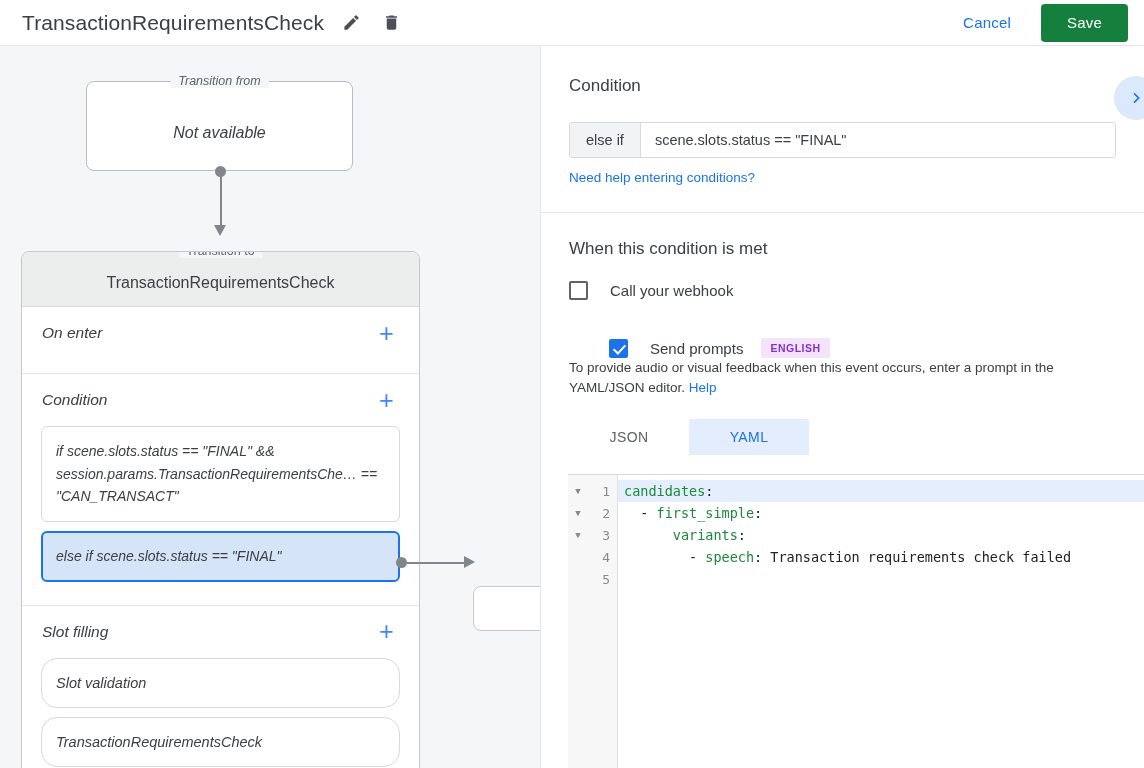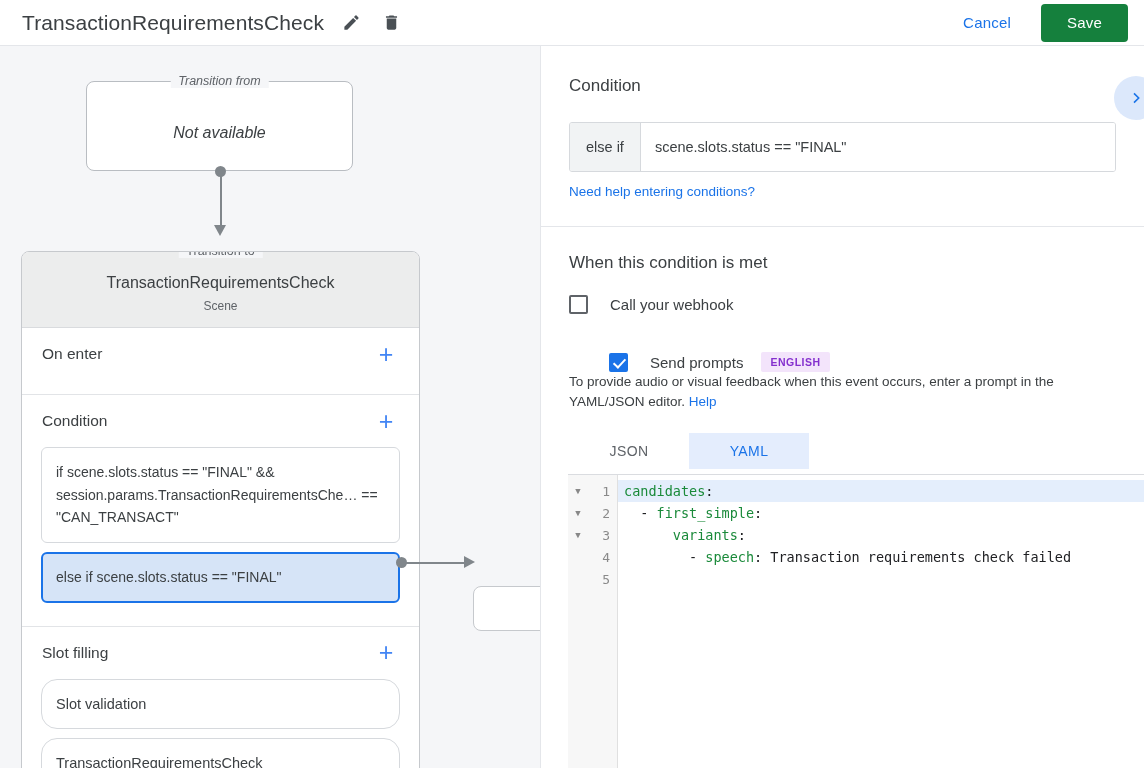--- a/index.html
+++ b/index.html
@@ -76,21 +76,21 @@
     background: #f5f6f8; padding: 0 8px; font-size: 12.5px; color: #5f6368;
     white-space: nowrap; z-index: 3;
   }
   .node-head {
     background: #eceded; padding: 22px 10px 14px; text-align: center;
     border-bottom: 1px solid #d9dbde;
   }
   .node-head .nh-title { font-size: 16px; color: #3c4043; }
   .node-head .nh-sub { font-size: 12px; color: #5f6368; margin-top: 7px; }
 
-  .section { border-bottom: 1px solid #e2e4e7; padding: 0 0 14px 0; }
+  .section { border-bottom: 1px solid #e2e4e7; padding: 0 0 14px 0; font-style: italic; }
   .section:last-child { border-bottom: none; }
   .section-head {
     display: flex; align-items: center; height: 52px; padding: 0 20px;
   }
   .section-title { font-size: 15.5px; color: #3c4043; flex: 1; }
   .plus-btn {
     width: 26px; height: 26px; display: flex; align-items: center;
     justify-content: center; cursor: pointer; color: #4285f4;
     font-size: 25px; line-height: 1; font-weight: 300;
   }
@@ -124,21 +124,21 @@
 
   .collapse-chevron {
     position: absolute; right: -14px; top: 30px; width: 44px; height: 44px;
     background: #dce8fb; border-radius: 22px; display: flex;
     align-items: center; justify-content: center; cursor: pointer;
   }
   .collapse-chevron svg { stroke: #1a73e8; fill: none; stroke-width: 2.4; }
 
   .cond-row {
     display: flex; margin-top: 26px; border: 1px solid #d6d9dd;
-    border-radius: 3px; overflow: hidden; height: 50px;
+    border-radius: 3px; overflow: hidden; height: 36px;
   }
   .cond-prefix {
     background: #f1f3f4; border-right: 1px solid #d6d9dd;
     display: flex; align-items: center; padding: 0 16px;
     font-size: 14.5px; color: #3c4043;
   }
   .cond-input {
     flex: 1; border: none; outline: none; padding: 0 14px;
     font-size: 14.5px; color: #3c4043; font-family: inherit; background: #fff;
   }
@@ -241,21 +241,20 @@
   <div class="edge-line" style="left:219.5px; top:125px; width:2px; height:57px;"></div>
   <svg style="position:absolute; left:213px; top:178px;" width="14" height="14" viewBox="0 0 14 14">
       <path d="M1 1 L13 1 L7 12 Z" fill="#80868b"></path>
     </svg>
 
   <div id="node-to">
     <div class="legend">Transition to</div>
 
     <div class="node-head">
       <div class="nh-title">TransactionRequirementsCheck</div>
-      <div class="nh-sub">Scene</div>
     </div>
 
     <div class="section">
       <div class="section-head">
         <div class="section-title">On enter</div>
         <div class="plus-btn">+</div>
       </div>
     </div>
 
     <div class="section">

